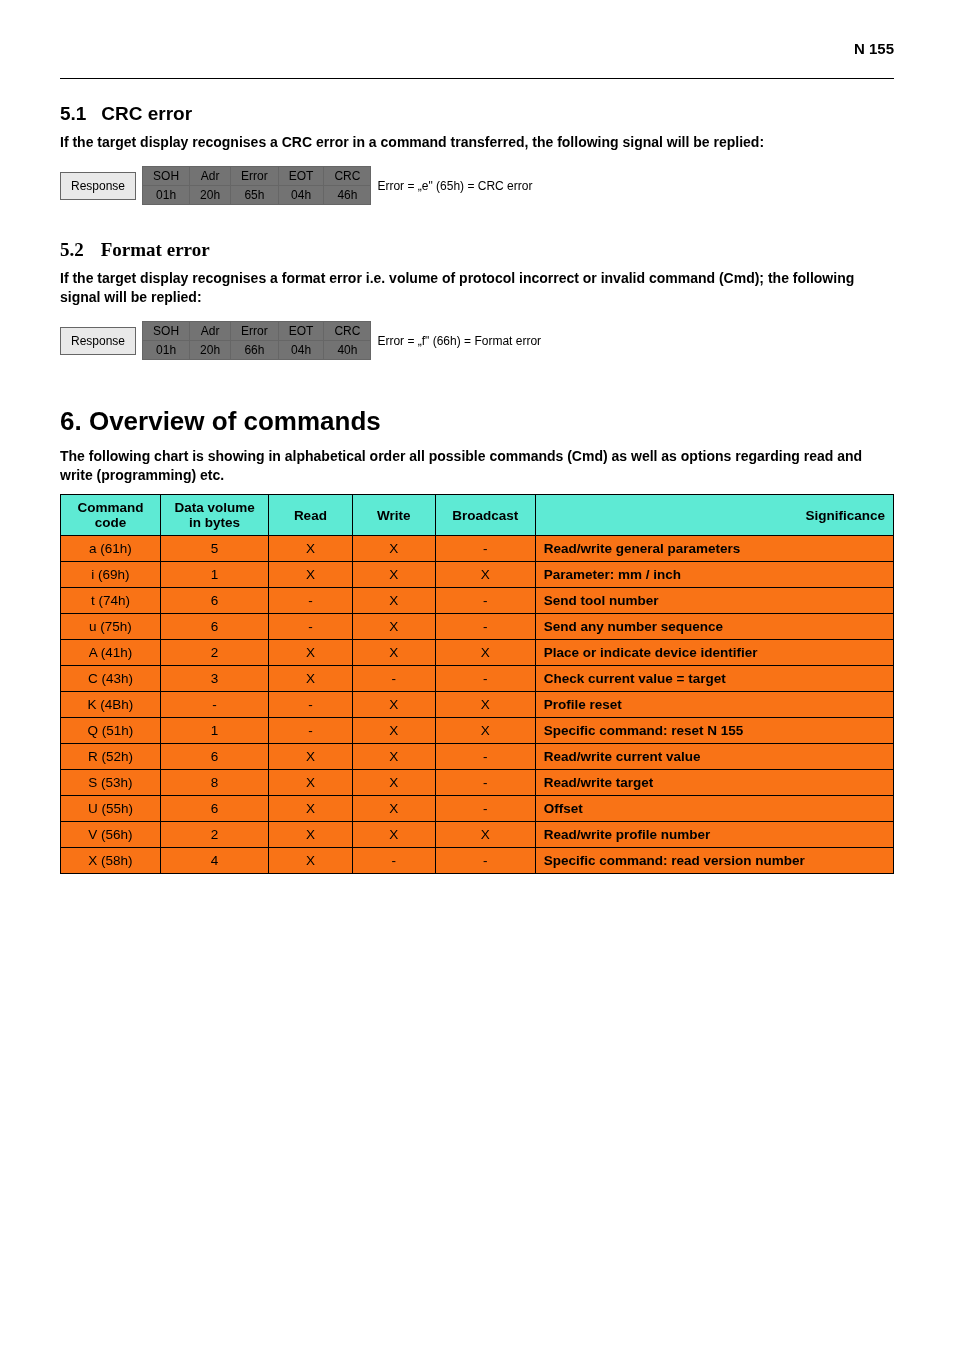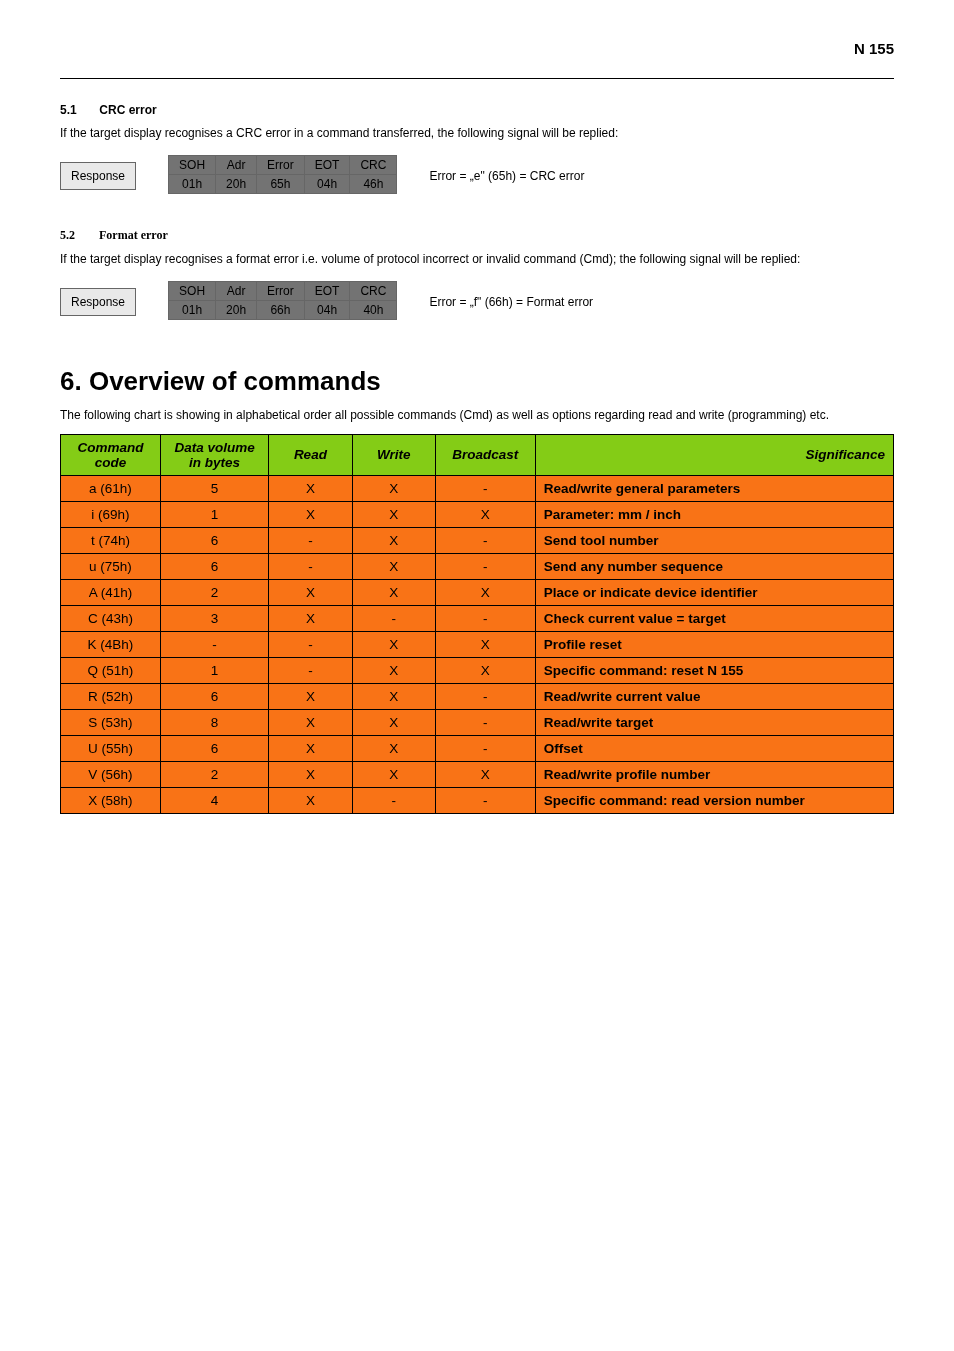--- a/index.html
+++ b/index.html
@@ -20,64 +20,64 @@
     border-bottom: 1px solid #000;
     padding-bottom: 21px;
     margin-bottom: 24px;
   }
   h1 {
     font-size: 26px;
     font-weight: bold;
     margin: 20px 0 10px 0;
   }
   h2 {
-    font-size: 12px;
+    font-size: 19px;
     font-weight: bold;
     margin: 14px 0 8px 0;
   }
   .h2-num { display:inline-block; width: 36px; }
   p {
-    font-size: 12px;
+    font-size: 14px;
     margin: 6px 0 10px 0;
     line-height: 1.35;
+    font-weight: bold;
   }
   .small-tbl {
     border-collapse: collapse;
     font-size: 12px;
     margin: 4px 0 6px 0;
   }
   .small-tbl td {
     border: 1px solid #666;
     background: #737373;
     padding: 2px 10px;
     text-align: center;
   }
-  .resp-row { display:flex; align-items:center; gap:32px; }
+  .resp-row { display:flex; align-items:center; gap:6px; }
   .resp-label {
     font-size: 12px;
     background: #e9e9e9;
     border: 1px solid #666;
     padding: 6px 10px;
   }
   .resp-note { font-size: 12px; }
   .main-tbl {
     border-collapse: collapse;
     width: 100%;
     font-size: 13.5px;
     margin-top: 10px;
   }
   .main-tbl th, .main-tbl td {
     border: 1px solid #000;
     padding: 5px 8px;
     text-align: center;
   }
   .main-tbl th {
-    background: #84cc16;
-    font-weight: bold;
-    font-style: italic;
+    background: #5eead4;
+    font-weight: bold;
   }
   .main-tbl td.sig {
     text-align: left;
     font-weight: bold;
   }
   .main-tbl tbody tr {
     background: #f97316;
   }
   .col-cmd { width: 12%; }
   .col-dv  { width: 13%; }

